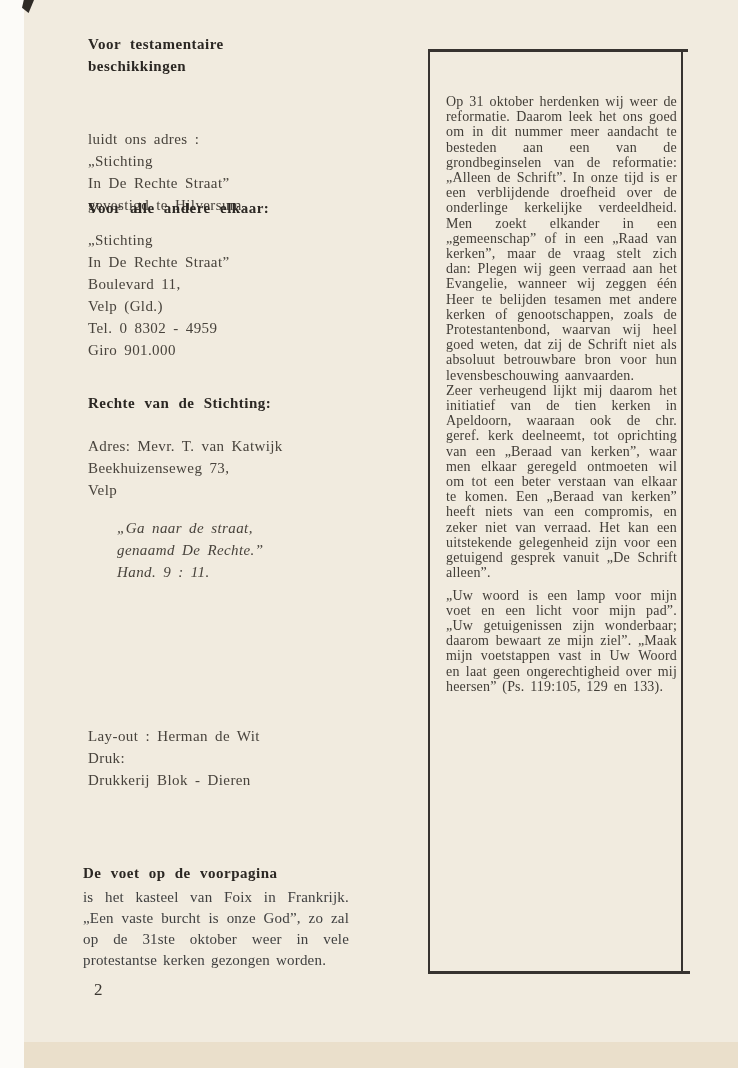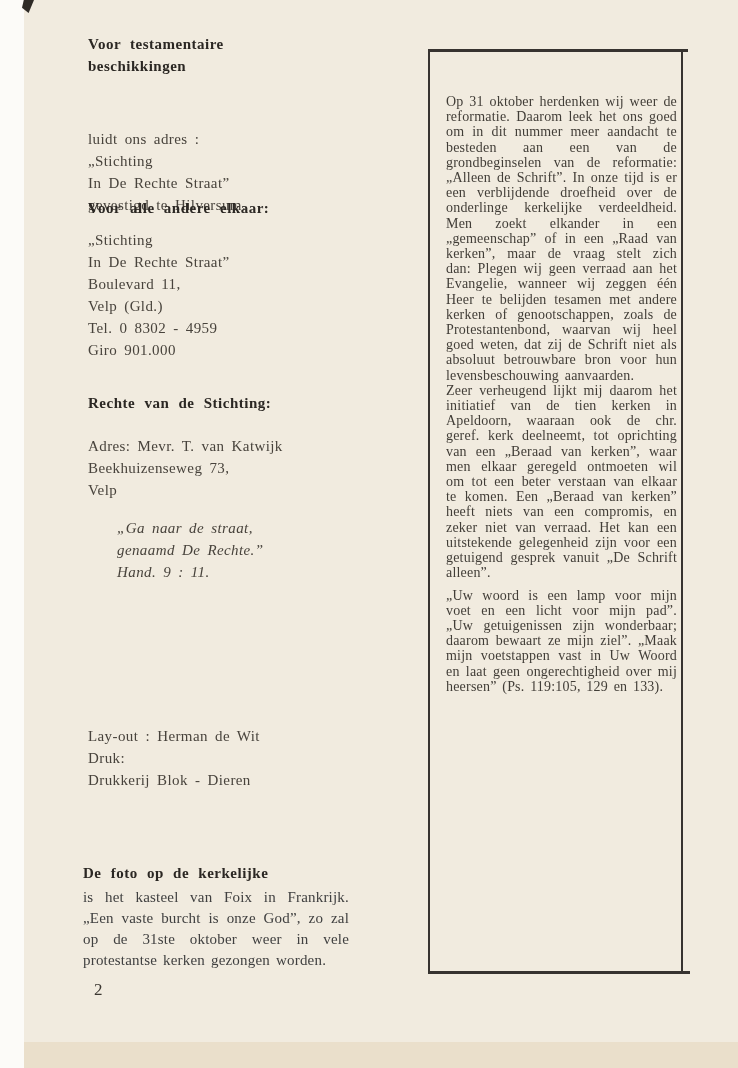--- a/index.html
+++ b/index.html
@@ -95,21 +95,21 @@
 Velp</div>
 
   <div class="blk italic q-straat">„Ga naar de straat,
 genaamd De Rechte.”
 Hand. 9 : 11.</div>
 
   <div class="blk b-colophon">Lay-out : Herman de Wit
 Druk:
 Drukkerij Blok - Dieren</div>
 
-  <div class="blk bold h-foto">De foto op de kerkelijke</div>
+  <div class="blk bold h-foto">De voet op de voorpagina</div>
   <div class="p-foto">is het kasteel van Foix in Frankrijk. „Een vaste burcht is onze God”, zo zal op de 31ste oktober weer in vele protestantse kerken gezongen worden.</div>
 
   <div class="page-number">2</div>
 
   <div class="article-box">
     <div class="article-body">
       <p>Op 31 oktober herdenken wij weer de reformatie. Daarom leek het ons goed om in dit nummer meer aandacht te besteden aan een van de grondbeginselen van de reformatie: „Alleen de Schrift”. In onze tijd is er een verblijdende droefheid over de onderlinge kerkelijke verdeeldheid. Men zoekt elkander in een „gemeenschap” of in een „Raad van kerken”, maar de vraag stelt zich dan: Plegen wij geen verraad aan het Evangelie, wanneer wij zeggen één Heer te belijden tesamen met andere kerken of genootschappen, zoals de Protestantenbond, waarvan wij heel goed weten, dat zij de Schrift niet als absoluut betrouwbare bron voor hun levensbeschouwing aanvaarden.</p>
       <p>Zeer verheugend lijkt mij daarom het initiatief van de tien kerken in Apeldoorn, waaraan ook de chr. geref. kerk deelneemt, tot oprichting van een „Beraad van kerken”, waar men elkaar geregeld ontmoeten wil om tot een beter verstaan van elkaar te komen. Een „Beraad van kerken” heeft niets van een compromis, en zeker niet van verraad. Het kan een uitstekende gelegenheid zijn voor een getuigend gesprek vanuit „De Schrift alleen”.</p>
       <p class="gap">„Uw woord is een lamp voor mijn voet en een licht voor mijn pad”. „Uw getuigenissen zijn wonderbaar; daarom bewaart ze mijn ziel”. „Maak mijn voetstappen vast in Uw Woord en laat geen ongerechtigheid over mij heersen” (Ps. 119:105, 129 en 133).</p>
     </div>

